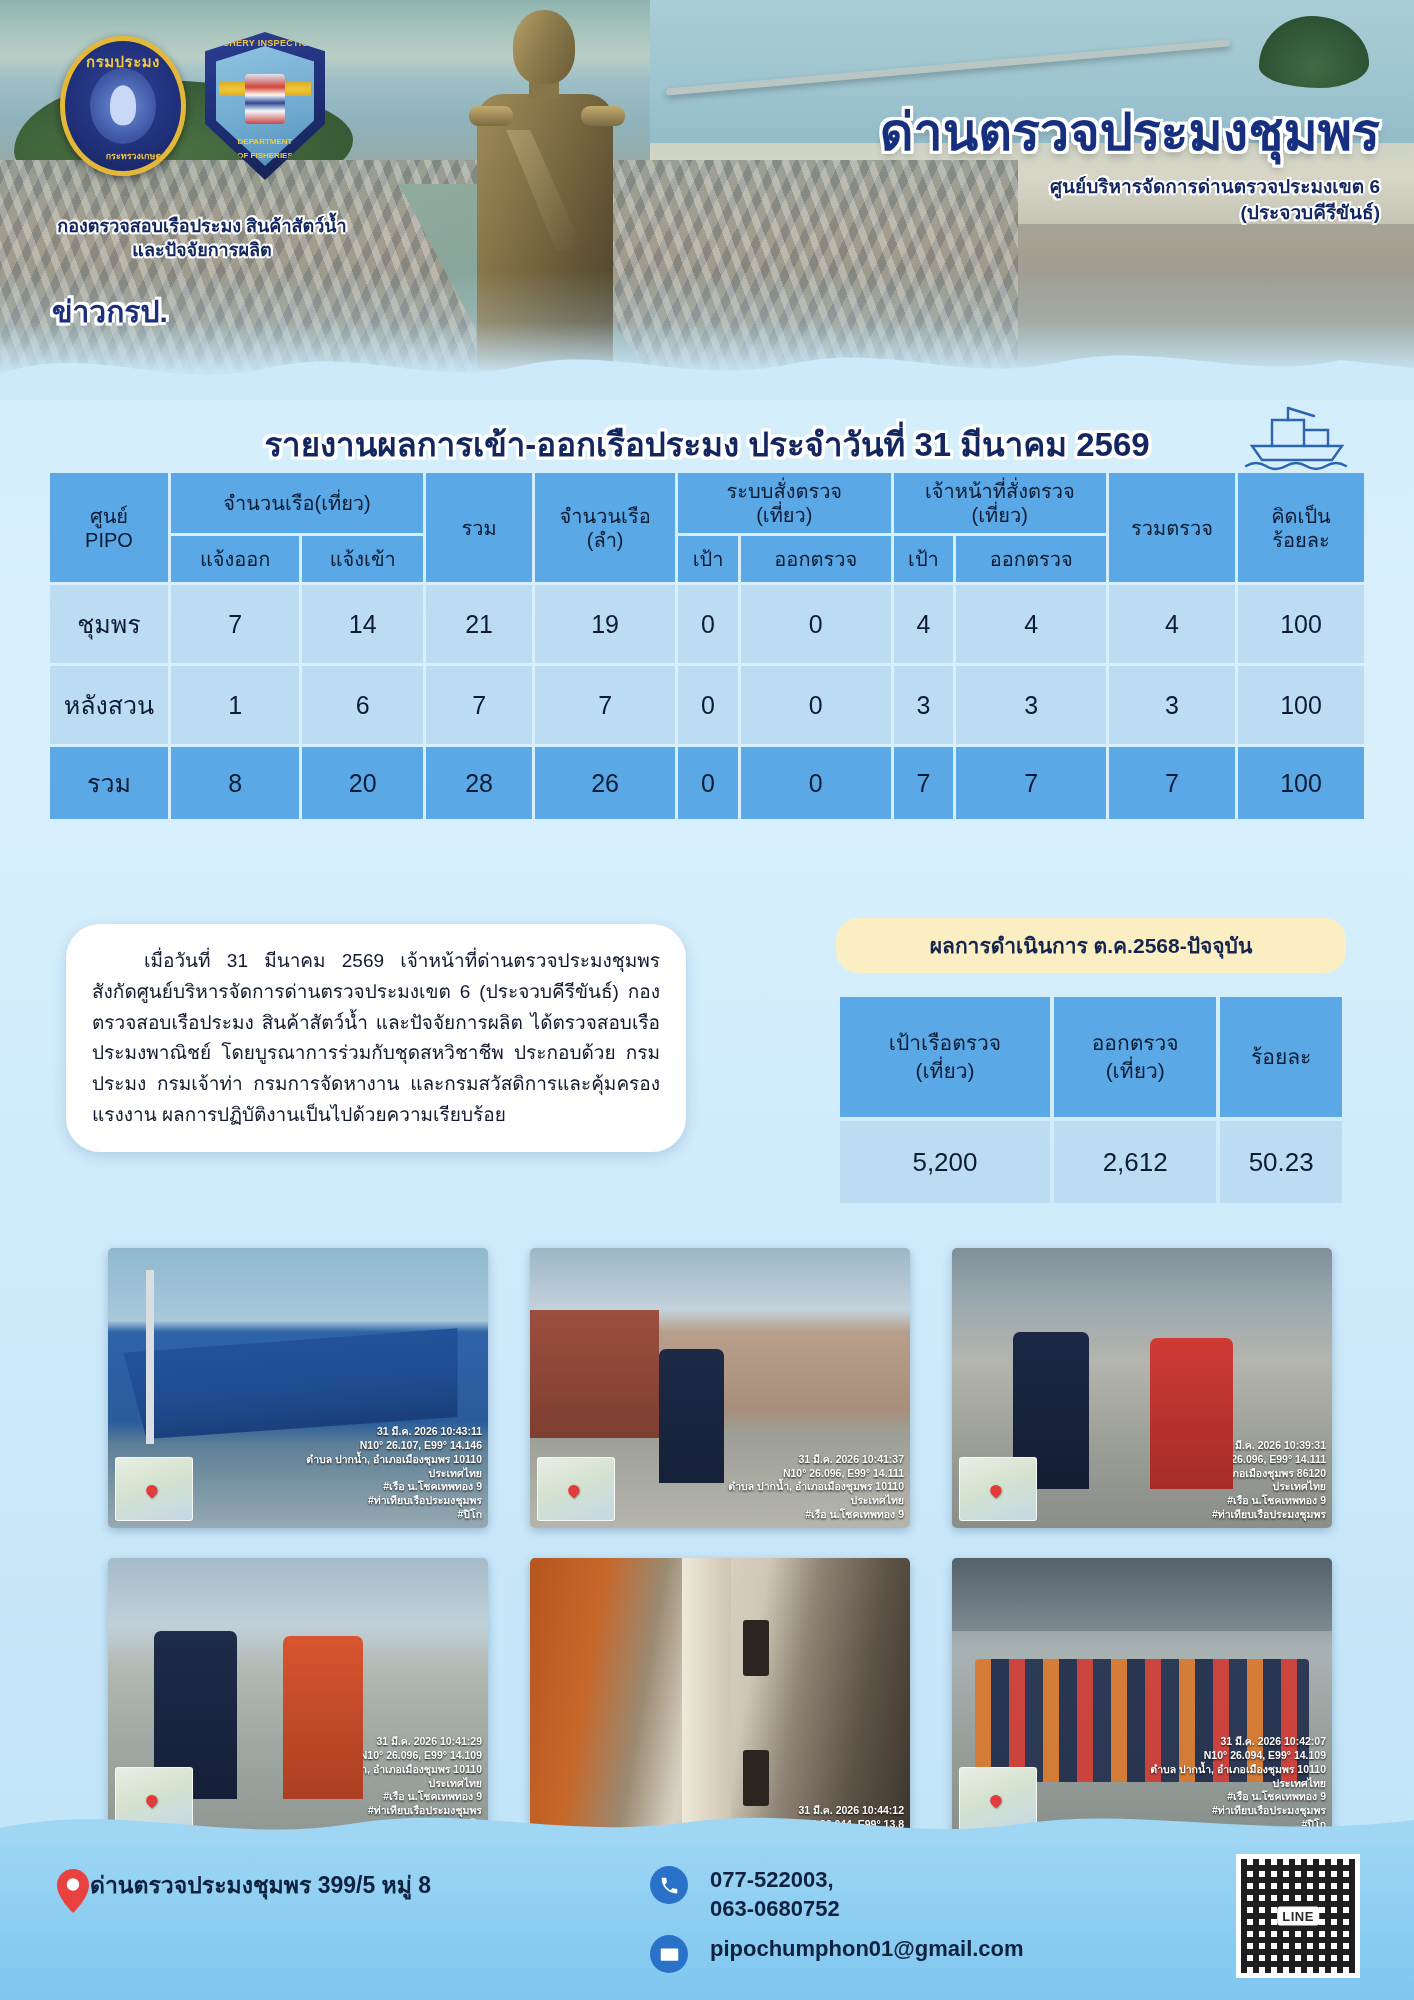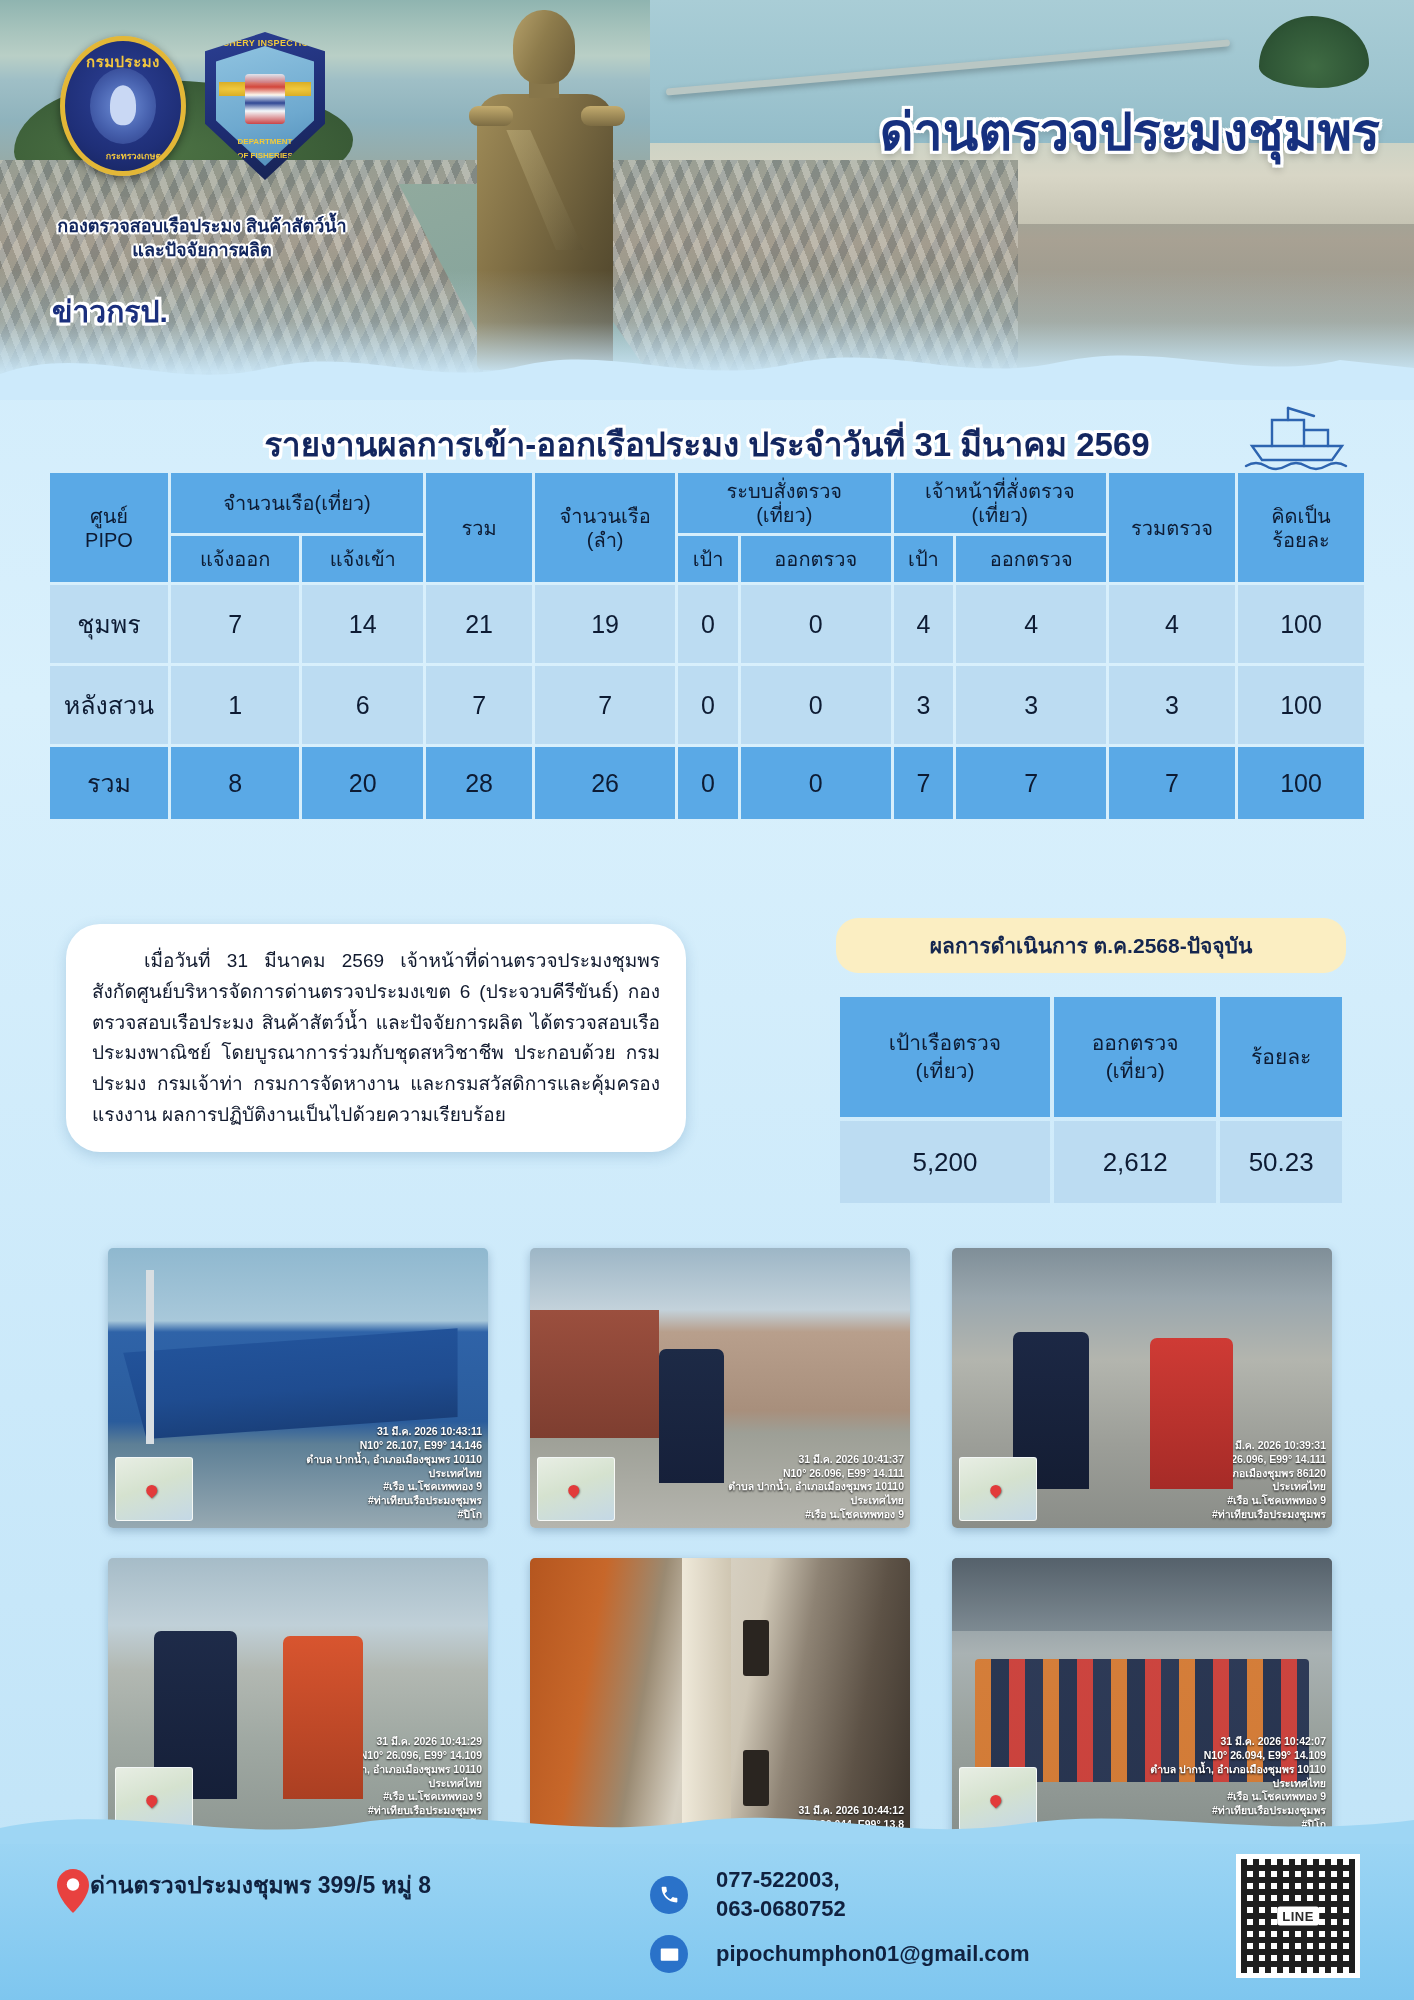--- a/index.html
+++ b/index.html
@@ -188,21 +188,21 @@
     background:linear-gradient(180deg,#55616b,#7d8a92);}
 
   
   .footer{position:absolute;left:0;bottom:0;width:1414px;height:168px;z-index:9;
     background:linear-gradient(180deg,#9ed6f4 0%,#7ec6ef 100%);}
   .foot-wave{position:absolute;left:0;top:-34px;width:100%;height:46px;}
   .f-addr{position:absolute;left:56px;top:36px;display:flex;align-items:flex-start;}
   .pin{width:34px;height:46px;flex:0 0 auto;}
   .f-addr-txt{font-size:23px;line-height:1.5;color:#10213f;font-weight:bold;}
   .f-contact{position:absolute;left:650px;top:34px;}
-  .f-row{display:flex;align-items:center;gap:28px;margin-bottom:12px;}
+  .f-row{display:flex;align-items:flex-start;gap:22px;margin-bottom:12px;}
   .c-ic{width:38px;height:38px;border-radius:50%;background:#2a72c9;flex:0 0 auto;
     display:flex;align-items:center;justify-content:center;}
   .f-c-txt{font-size:22px;color:#10213f;font-weight:bold;line-height:1.3;}
   .qr{position:absolute;right:54px;top:22px;width:124px;height:124px;background:#fff;padding:5px;}
   .qr-grid{width:100%;height:100%;
     background-image:
       repeating-linear-gradient(90deg,#000 0 6px,transparent 6px 12px),
       repeating-linear-gradient(0deg,#000 0 6px,transparent 6px 12px);
     background-size:12px 12px;opacity:.88;}
   .qr-line{position:absolute;left:50%;top:50%;transform:translate(-50%,-50%);
@@ -249,20 +249,24 @@
       <div class="shield-wings"></div>
       <div class="shield-flag"></div>
       <div class="shield-arc">FISHERY INSPECTION</div>
       <div class="shield-arc2">DEPARTMENT</div>
       <div class="shield-arc3">OF FISHERIES</div>
     </div>
   </div>
 
   <div class="hero-title">
     <h1>ด่านตรวจประมงชุมพร</h1>
+    <div class="hero-sub">
+      <div>ศูนย์บริหารจัดการด่านตรวจประมงเขต 6</div>
+      <div>(ประจวบคีรีขันธ์)</div>
+    </div>
   </div>
 
   <div class="hero-left-cap">
     <div>กองตรวจสอบเรือประมง สินค้าสัตว์น้ำ</div>
     <div>และปัจจัยการผลิต</div>
   </div>
 
   <div class="news-tag">ข่าวกรป.</div>
 </div>
 

